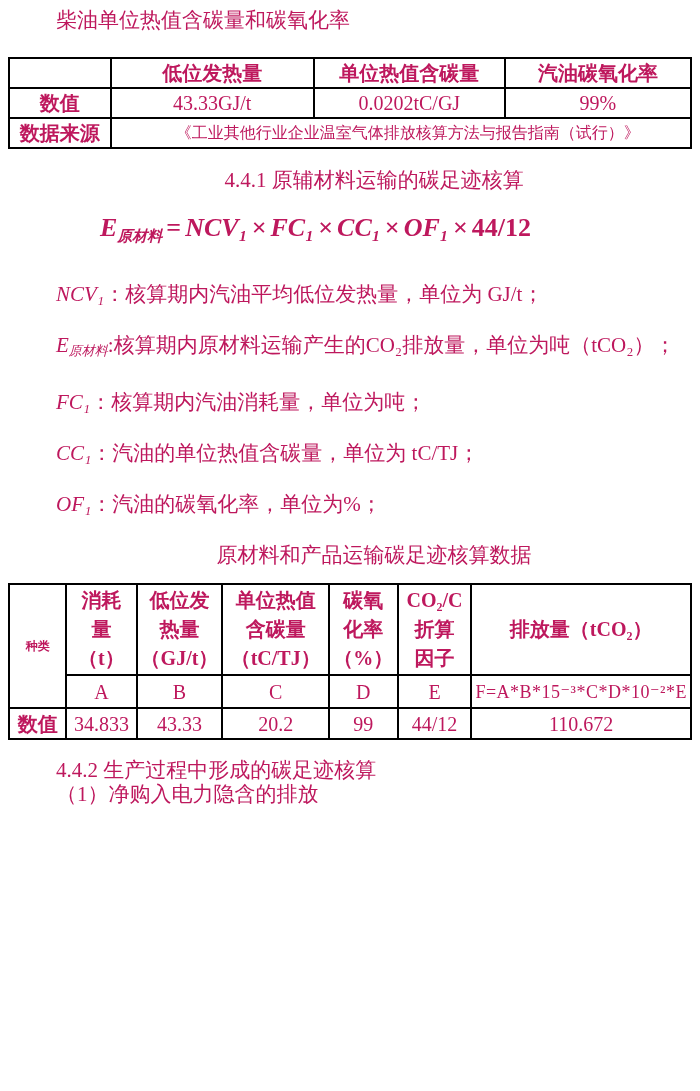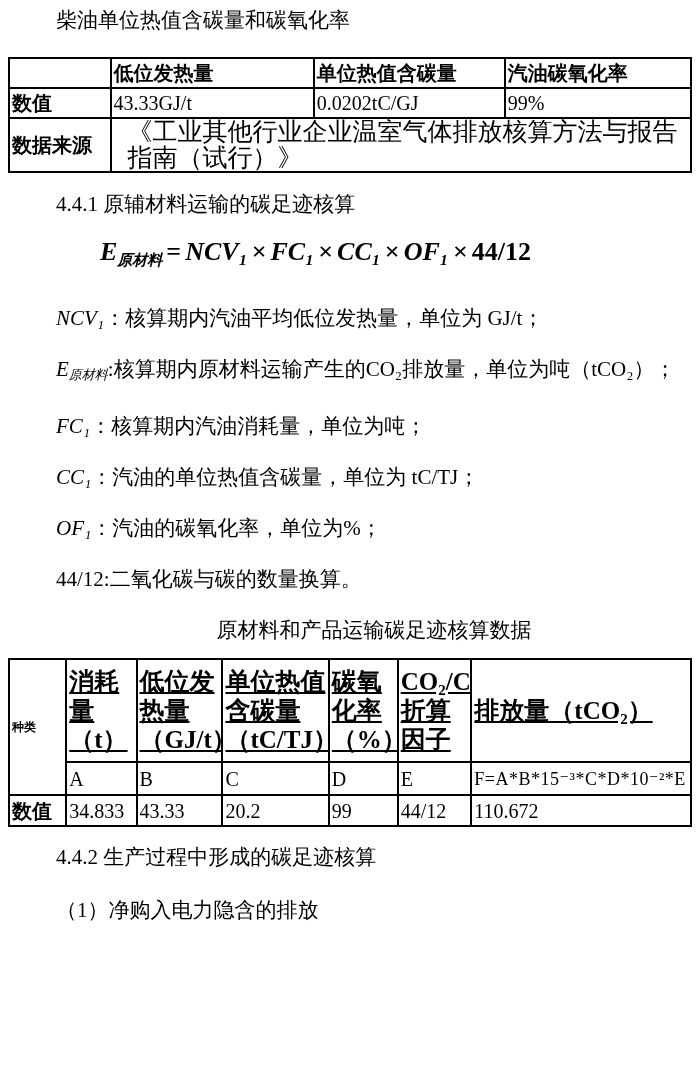--- a/index.html
+++ b/index.html
@@ -2,34 +2,34 @@
 <html><head>
 <meta charset="utf-8">
 <style>
   * { margin: 0; padding: 0; box-sizing: border-box; }
   html, body { background: #e8e8e8; }
   .page {
     width: 700px;
     height: 1091px;
     margin: 0 auto;
     background: #ffffff;
-    color: #000000;
+    color: #be185d;
     overflow: hidden;
     padding: 8px 8px 0 8px;
     font-family: "Liberation Serif", "DejaVu Serif", serif;
     font-size: 21px;
     line-height: 24px;
   }
 
   
   .doc-title   { padding-left: 48px; margin-bottom: 25px; }
   .sec         { padding-left: 48px; }
   .sec-44      { margin-bottom: 25px; }
-  .sec-441     { margin-bottom: 19px; }
-  .sec-442     { margin-top: 18px; margin-bottom: 29px; }
+  .sec-441     { margin-bottom: 19px; text-align: center; }
+  .sec-442     { margin-top: 18px; }
   .sec-442-1   { margin-bottom: 28px; }
 
   
   .formula {
     padding-left: 92px;
     font-size: 26px;
     line-height: 34px;
     font-weight: 600;
     margin-bottom: 29px;
     white-space: nowrap;
@@ -51,34 +51,34 @@
     width: 668px;
     line-height: 51px;
     text-indent: 47px;
   }
   .t2-caption { padding-left: 48px; margin-top: 14px; margin-bottom: 16px; text-align: center; }
 
   
   table { border-collapse: collapse; width: 100%; table-layout: fixed; }
   th, td {
     border: 2px solid #000;
-    text-align: left;
+    text-align: center;
     vertical-align: middle;
     font-size: 20px;
     padding: 0 2px;
     overflow: hidden;
   }
   th { font-weight: bold; }
 
   .t1 { margin-bottom: 19px; }
   .t1 th, .t1 td { height: 30px; line-height: 26px; }
   .t1 .row-label { font-weight: bold; }
-  .t1 .src-cell  { font-size: 25px; padding-left: 16px; }
-
-  .t2 th.hcell { height: 103px; line-height: 29px; font-size: 25px; text-decoration: underline; }
+  .t1 .src-cell  { font-size: 16px; padding-left: 16px; }
+
+  .t2 th.hcell { height: 91px; line-height: 29px; font-size: 20px; }
   .t2 .hline   { display: block; }
   .t2 .corner-label { font-weight: bold; font-size: 12px; }
   .t2 .letters td { height: 33px; font-weight: normal; }
   .t2 .letters .fcell { font-size: 18px; letter-spacing: 0.5px; }
   .t2 .vals td { height: 31px; }
   .t2 .vals .row-label { font-weight: bold; }
 </style>
 </head>
 <body>
 
@@ -127,23 +127,20 @@
   </div>
   <div class="def">
     <span class="dvar">FC₁</span><span>：核算期内汽油消耗量，单位为吨；</span>
   </div>
   <div class="def">
     <span class="dvar">CC₁</span><span>：汽油的单位热值含碳量，单位为 tC/TJ；</span>
   </div>
   <div class="def">
     <span class="dvar">OF₁</span><span>：汽油的碳氧化率，单位为%；</span>
   </div>
-  <div class="def">
-    <span class="dvar dvar-plain">44/12</span><span>:二氧化碳与碳的数量换算。</span>
-  </div>
 
 
   <div class="t2-caption">原材料和产品运输碳足迹核算数据</div>
 
   <table class="t2">
     <colgroup>
       <col style="width:8.4%">
         <col style="width:10.3%">
         <col style="width:12.6%">
         <col style="width:15.6%">

